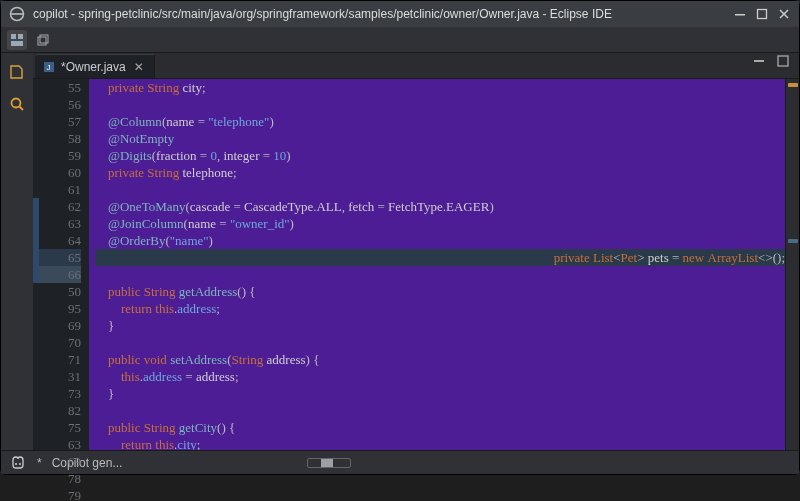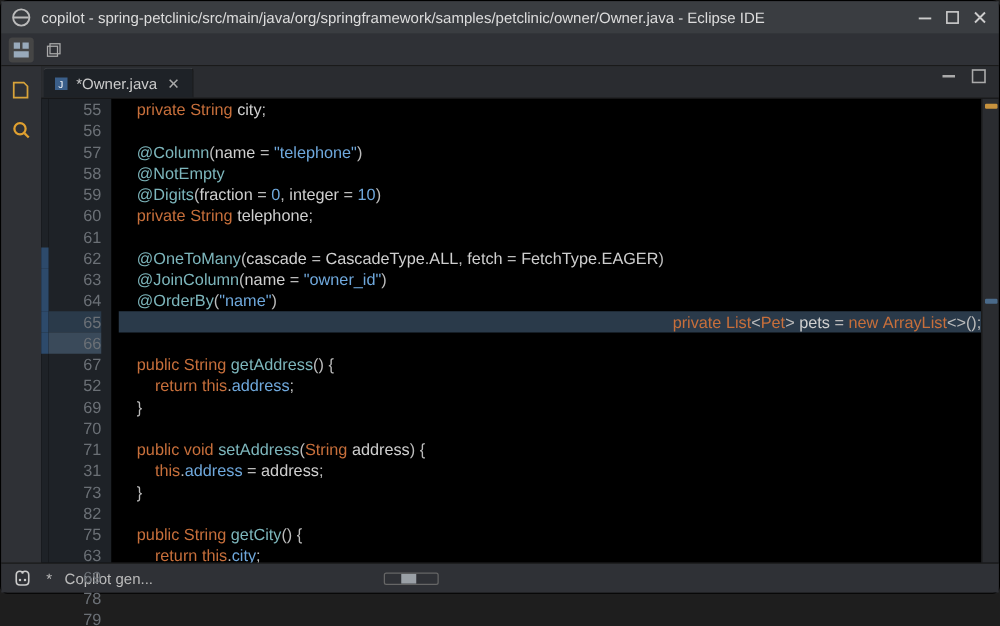--- a/index.html
+++ b/index.html
@@ -15,21 +15,21 @@
   .body { flex: 1; display: flex; min-height: 0; }
   .activity { width: 32px; background: #2f3136; display: flex; flex-direction: column; align-items: center; gap: 10px; padding-top: 8px; }
   .activity .abtn { width: 22px; height: 22px; display: flex; align-items: center; justify-content: center; }
   .editor-pane { flex: 1; display: flex; flex-direction: column; min-width: 0; background: #252526; }
   .tabbar { height: 26px; display: flex; align-items: flex-end; background: #2a2c30; position: relative; border-bottom: 1px solid #1a1a1a; }
   .tab { height: 24px; background: #1e2227; display: flex; align-items: center; gap: 6px; padding: 0 8px; font-size: 12px; border-top: 1px solid #3a3d41; border-right: 1px solid #1a1a1a; margin-left: 2px; border-top-left-radius: 3px; border-top-right-radius: 3px; }
   .tab .ficon { width: 12px; height: 12px; }
   .tab .close { font-size: 12px; color: #aaa; padding: 0 2px; }
   .tabbar .right { position: absolute; right: 4px; top: 2px; display: flex; gap: 6px; }
   .tabbar .right .tbtn { width: 18px; height: 18px; }
-  .code-area { flex: 1; display: flex; min-height: 0; background: #000000; font-family: Liberation Sans, sans-serif; font-size: 13px; line-height: 17px; position: relative; }
+  .code-area { flex: 1; display: flex; min-height: 0; background: #4c1d95; font-family: Liberation Serif, serif; font-size: 13px; line-height: 17px; position: relative; }
   .gutter { width: 50px; text-align: right; color: #6b7076; padding-right: 8px; user-select: none; background: #1e2227; }
   .marker-bar { width: 6px; background: #1e2227; }
   .marker-bar .m { height: 17px; }
   .marker-bar .hl { background: #2d4a6b; }
   .code { flex: 1; white-space: pre; color: #d0d0d0; overflow: hidden; padding-left: 6px; }
   .line { height: 17px; }
   .line.current { background: #2a3a4a; text-align: right; }
   .ln66 { background: #3a4a5a; }
   .kw { color: #c76f3b; }
   .type { color: #c76f3b; font-weight: 500; }
@@ -168,22 +168,22 @@
             <div class="line">57</div>
             <div class="line">58</div>
             <div class="line">59</div>
             <div class="line">60</div>
             <div class="line">61</div>
             <div class="line">62</div>
             <div class="line">63</div>
             <div class="line">64</div>
             <div class="line current">65</div>
             <div class="line ln66">66</div>
-            <div class="line">67</div>
-            <div class="line">52</div>
+            <div class="line">50</div>
+            <div class="line">95</div>
             <div class="line">69</div>
             <div class="line">70</div>
             <div class="line">71</div>
             <div class="line">31</div>
             <div class="line">73</div>
             <div class="line">82</div>
             <div class="line">75</div>
             <div class="line">63</div>
             <div class="line">69</div>
             <div class="line">78</div>

